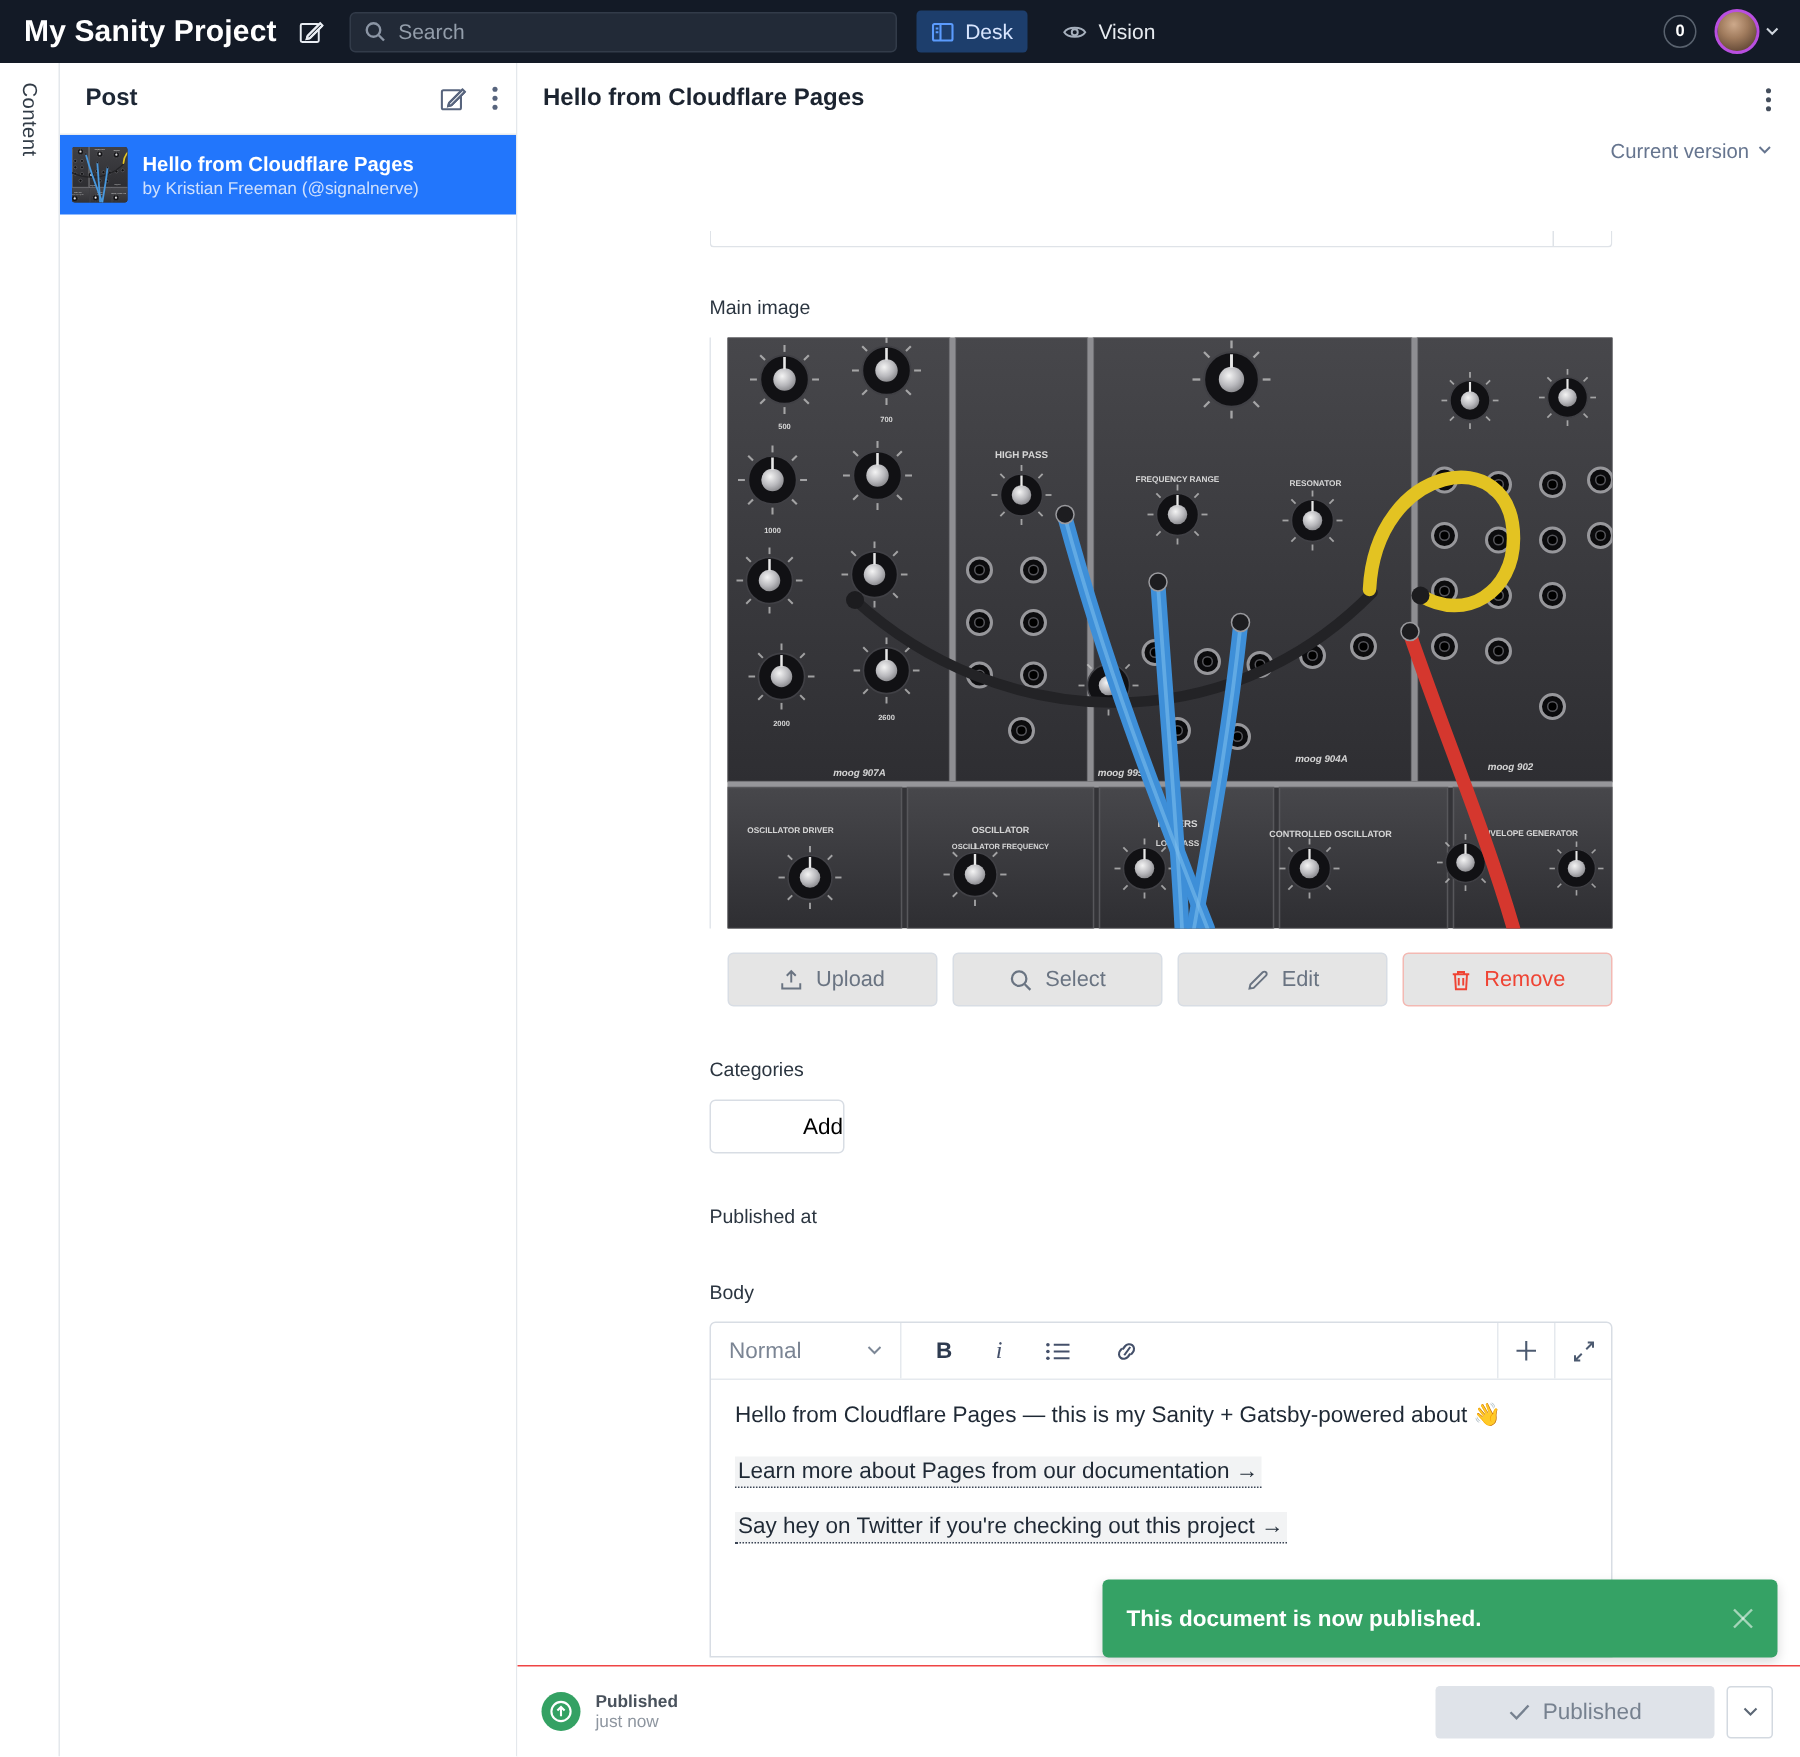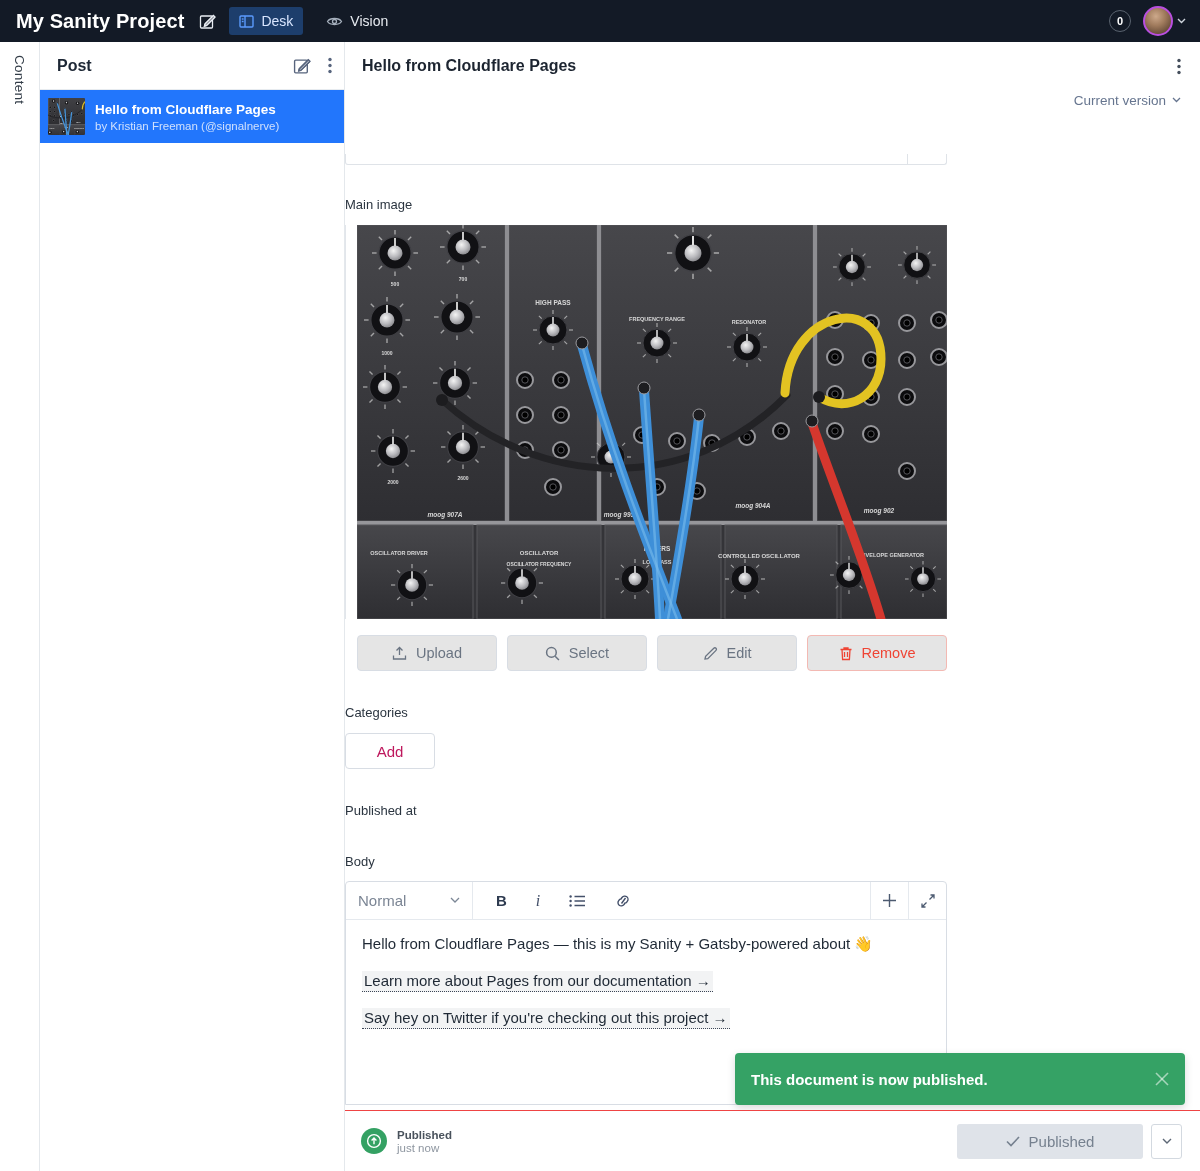--- a/index.html
+++ b/index.html
@@ -39,34 +39,34 @@
   .lp-item-sub { font-size:11.5px; color:#cfe0fd; margin-top:2px; }
 
   
   .main { flex:1; position:relative; background:#fff; }
   .mh1 { height:48px; display:flex; align-items:center; padding:0 19px 0 17px; }
   .mh-title { font-size:16px; font-weight:600; color:#1c2430; }
   .mh-dots { margin-left:auto; color:#444e5c; display:flex; cursor:pointer; }
   .mh2 { height:20px; display:flex; align-items:center; justify-content:flex-end; padding-right:19px; gap:6px; color:#66758f; font-size:13.5px; cursor:pointer; }
 
   .scroll { position:absolute; top:110px; bottom:61px; left:0; right:0; overflow:hidden; }
-  .form { width:602px; }
+  .form { margin-left:128px; width:602px; }
   .partial-field { margin-top:2px; height:11px; border:1px solid #dfe3e8; border-top:none; border-radius:0 0 3px 3px; position:relative; }
   .partial-field .pf-div { position:absolute; right:38px; top:0; bottom:0; width:1px; background:#dfe3e8; }
   .f-label { display:block; font-size:13px; font-weight:500; color:#2b3540; line-height:16px; }
   .ml-32 { margin-top:32px; } .ml-34 { margin-top:34px; } .ml-35 { margin-top:35px; }
 
   .imgwrap { margin-top:12px; position:relative; padding-left:12px; }
   .changebar { position:absolute; left:0; top:0; bottom:0; width:1px; background:#e2e6eb; }
   .imgwrap svg.photo { display:block; }
 
   .imgbtns { margin:16px 0 0 12px; display:grid; grid-template-columns:repeat(4,1fr); gap:10px; }
   .btn { height:36px; background:#e5e5e5; border:1px solid #d8dde4; border-radius:4px; display:flex; align-items:center; justify-content:center; gap:9px; color:#6a7482; font-size:14.5px; font-weight:500; cursor:pointer; }
   .btn.danger { color:#ef4434; border-color:#f3b9b3; }
-  .btn-add { margin-top:12px; width:90px; height:36px; background:#fff; border:1px solid #d8dde4; border-radius:4px; color:#be185d; font-size:15px; display:flex; align-items:center; justify-content:center; cursor:pointer; }
+  .btn-add { margin-top:12px; width:90px; height:36px; background:#fff; border:1px solid #d8dde4; border-radius:4px; color:#000000; font-size:15px; display:flex; align-items:center; justify-content:flex-end; cursor:pointer; }
 
   .pub-input { margin-top:11px; height:36px; border:1px solid #d8dde4; border-radius:4px; display:flex; align-items:center; padding:0 12px; font-size:15px; color:#323e4b; }
   .pub-input svg { margin-left:auto; color:#5f6b7a; }
 
   .editor { margin-top:11px; border:1px solid #d8dde4; border-radius:4px 4px 0 0; height:224px; overflow:hidden; }
   .tb { height:38px; border-bottom:1px solid #e5e9ee; display:flex; align-items:stretch; }
   .tb-select { width:127px; border-right:1px solid #e5e9ee; display:flex; align-items:center; padding:0 12px; color:#7b8594; font-size:15px; cursor:pointer; }
   .tb-select svg { margin-left:auto; color:#7c8796; }
   .tb-icons { display:flex; align-items:center; gap:29px; padding-left:23px; color:#44506a; }
   .tb-b { font-weight:700; font-size:15px; color:#2e3b50; cursor:pointer; }
@@ -239,20 +239,27 @@
 
   <header class="navbar">
     <span class="nv-title">My Sanity Project</span>
     <span class="nv-iconbtn">
       <svg width="17" height="17" viewBox="0 0 17 17" fill="none" stroke="currentColor" stroke-width="1.3">
           <rect x="1.5" y="3" width="12" height="12" rx="1"></rect>
           <path d="M6 11 L14.5 2.5 L16 4 L7.5 12.5 L5.5 13 Z" fill="#131a26"></path>
           <path d="M6 11 L14.5 2.5 M16 4 L7.5 12.5 M6 11 L5.5 13 L7.5 12.5"></path>
         </svg>
     </span>
+    <div class="nv-search">
+      <svg width="14" height="14" viewBox="0 0 14 14" fill="none" stroke="currentColor" stroke-width="1.6">
+          <circle cx="6" cy="6" r="4.5"></circle>
+          <line x1="9.5" y1="9.5" x2="13" y2="13"></line>
+        </svg>
+      <span class="ph">Search</span>
+    </div>
     <div class="nv-tab active">
       <svg width="15" height="15" viewBox="0 0 15 15" fill="none" stroke="currentColor" stroke-width="1.4">
           <rect x="1" y="2" width="13" height="11" rx="1"></rect>
           <line x1="6" y1="2" x2="6" y2="13"></line>
           <line x1="2.8" y1="5" x2="4.6" y2="5"></line>
           <line x1="2.8" y1="7.5" x2="4.6" y2="7.5"></line>
         </svg>
       <span>Desk</span>
     </div>
     <div class="nv-tab">

